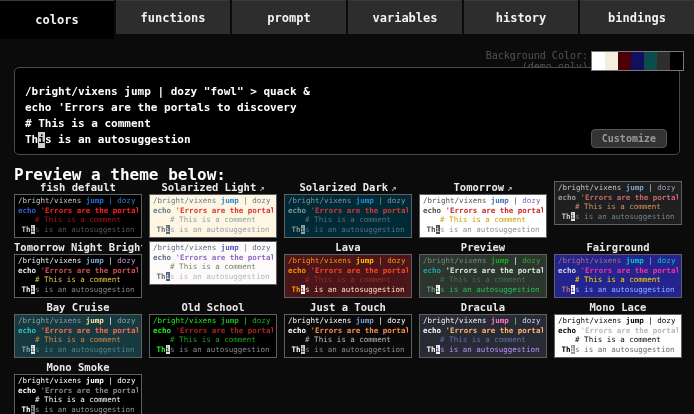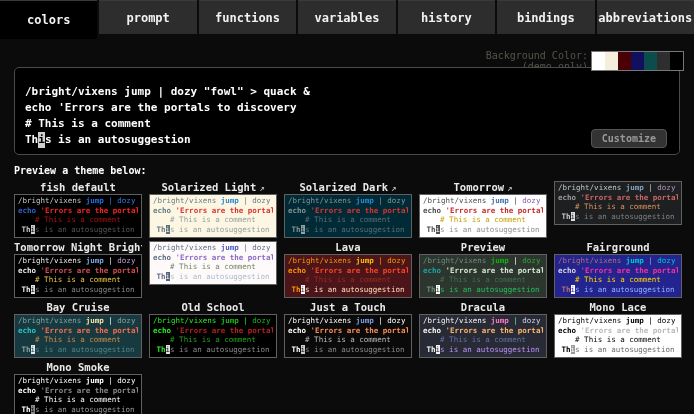--- a/index.html
+++ b/index.html
@@ -17,44 +17,43 @@
   .swatch{width:13px;height:18px;cursor:pointer;}
   
   .term{position:absolute;left:14px;top:67px;width:644px;height:60px;background:#000;
         border:1px solid #4a4a4a;border-radius:5px;padding:16px 10px 10px 10px;}
   .term .tline{font-size:11px;font-weight:bold;line-height:16px;color:#fff;white-space:pre;}
   .cursor-main{display:inline-block;background:#cfcfcf;color:#000;}
   .customize-btn{position:absolute;right:12px;bottom:6px;background:#333;border:1px solid #555;
         border-radius:4px;color:#999;font-size:10px;font-weight:bold;padding:3px 10px;cursor:pointer;
         font-family:"DejaVu Sans Mono",monospace;}
   
-  .preview-heading{position:absolute;left:14px;top:165px;font-size:10px;font-weight:bold;color:#fff;}
+  .preview-heading{position:absolute;left:14px;top:165px;font-size:16px;font-weight:bold;color:#fff;}
   
   .theme-grid{position:absolute;left:14px;top:181px;width:676px;display:grid;
         grid-template-columns:repeat(5,128px);column-gap:7px;row-gap:1px;}
   .theme-cell{width:128px;text-align:center;}
   .theme-title{font-size:10.5px;font-weight:bold;color:#e8e8e8;line-height:13px;height:13px;
         white-space:nowrap;overflow:hidden;cursor:pointer;}
   .link-glyph{font-size:9px;color:#bbb;margin-left:3px;}
   .theme-card{border:1px solid #606060;height:40px;padding:1px 3px;overflow:hidden;cursor:pointer;margin-bottom:2px;}
   .cline{font-size:7.5px;line-height:9.5px;white-space:pre;overflow:hidden;}
   .seg-cmd,.seg-string,.seg-echo,.seg-pre{font-weight:bold;}
   .ccur{display:inline-block;}
 </style>
 </head>
 <body>
 
 <div class="tabbar">
     <div class="tab active">colors</div>
+    <div class="tab">functions</div>
     <div class="tab">prompt</div>
-    <div class="tab">functions</div>
     <div class="tab">variables</div>
     <div class="tab">history</div>
     <div class="tab">bindings</div>
-    <div class="tab">abbreviations</div>
   </div>
 
 <div class="bg-picker-label">
   <div>Background Color:</div>
   <div>(demo only)</div>
 </div>
 <div class="swatch-strip">
     <div class="swatch" style="background: rgb(255, 255, 255);"></div>
     <div class="swatch" style="background: rgb(245, 238, 220);"></div>
     <div class="swatch" style="background: rgb(74, 0, 5);"></div>

